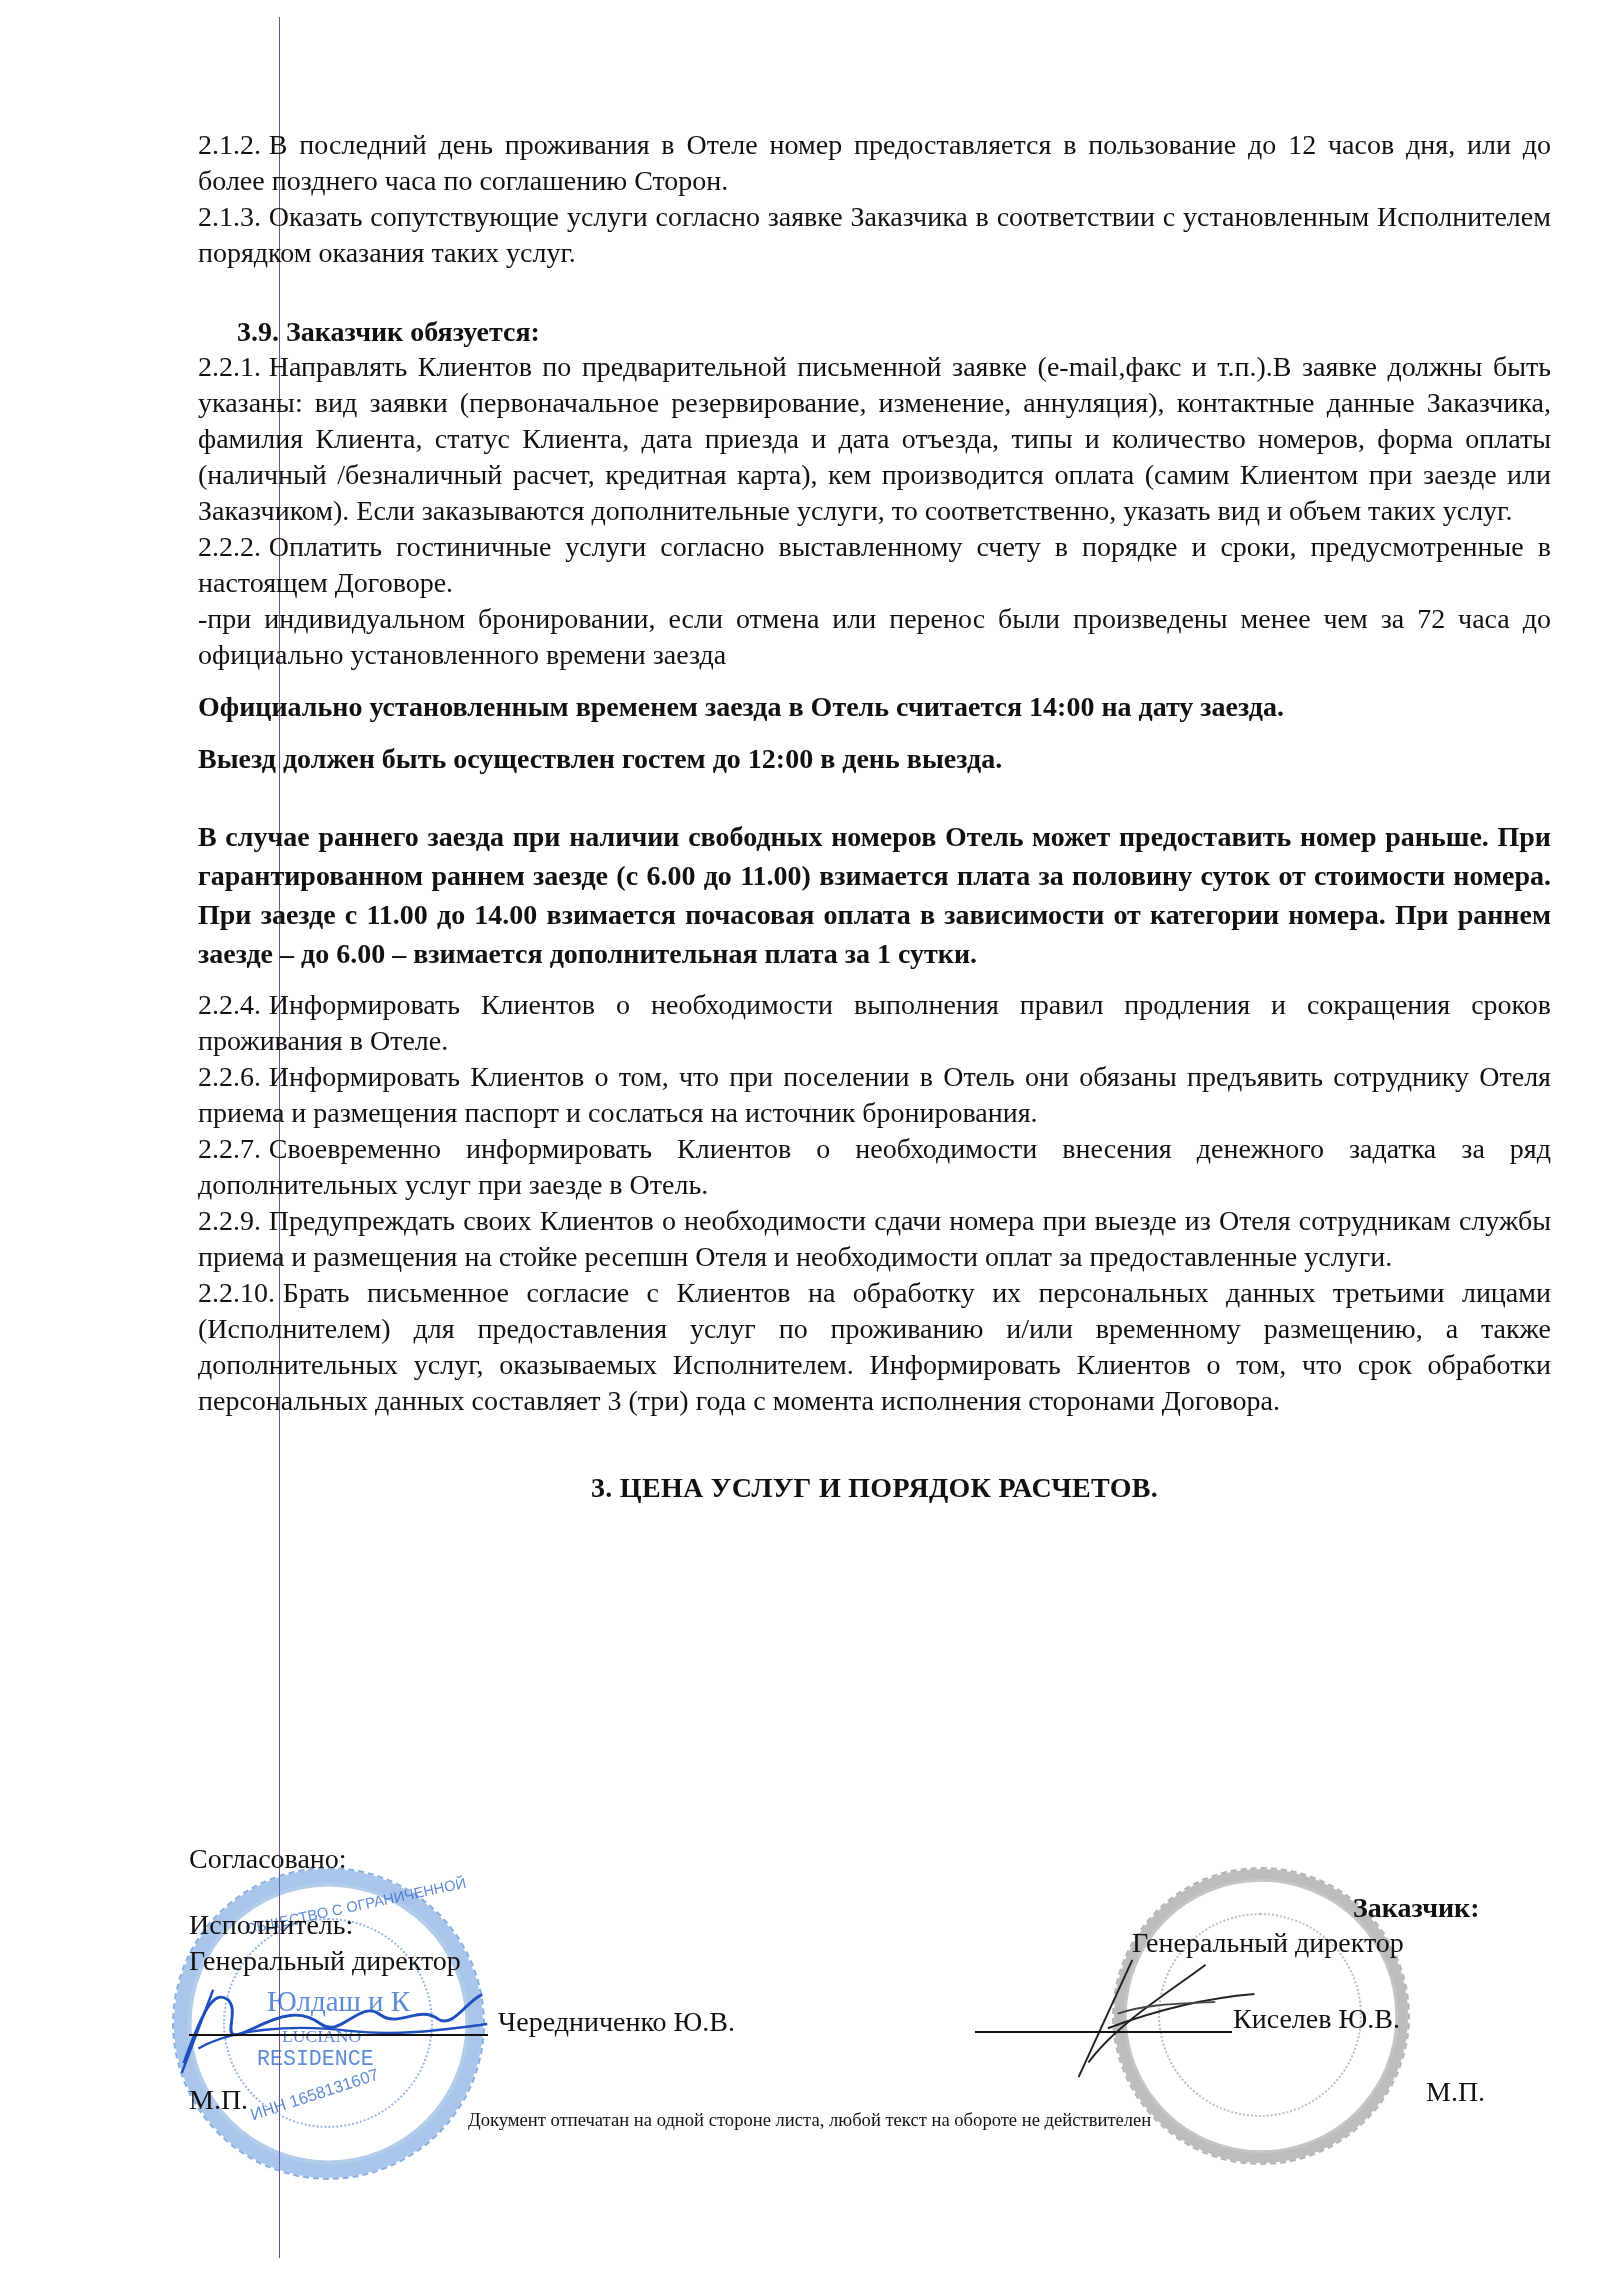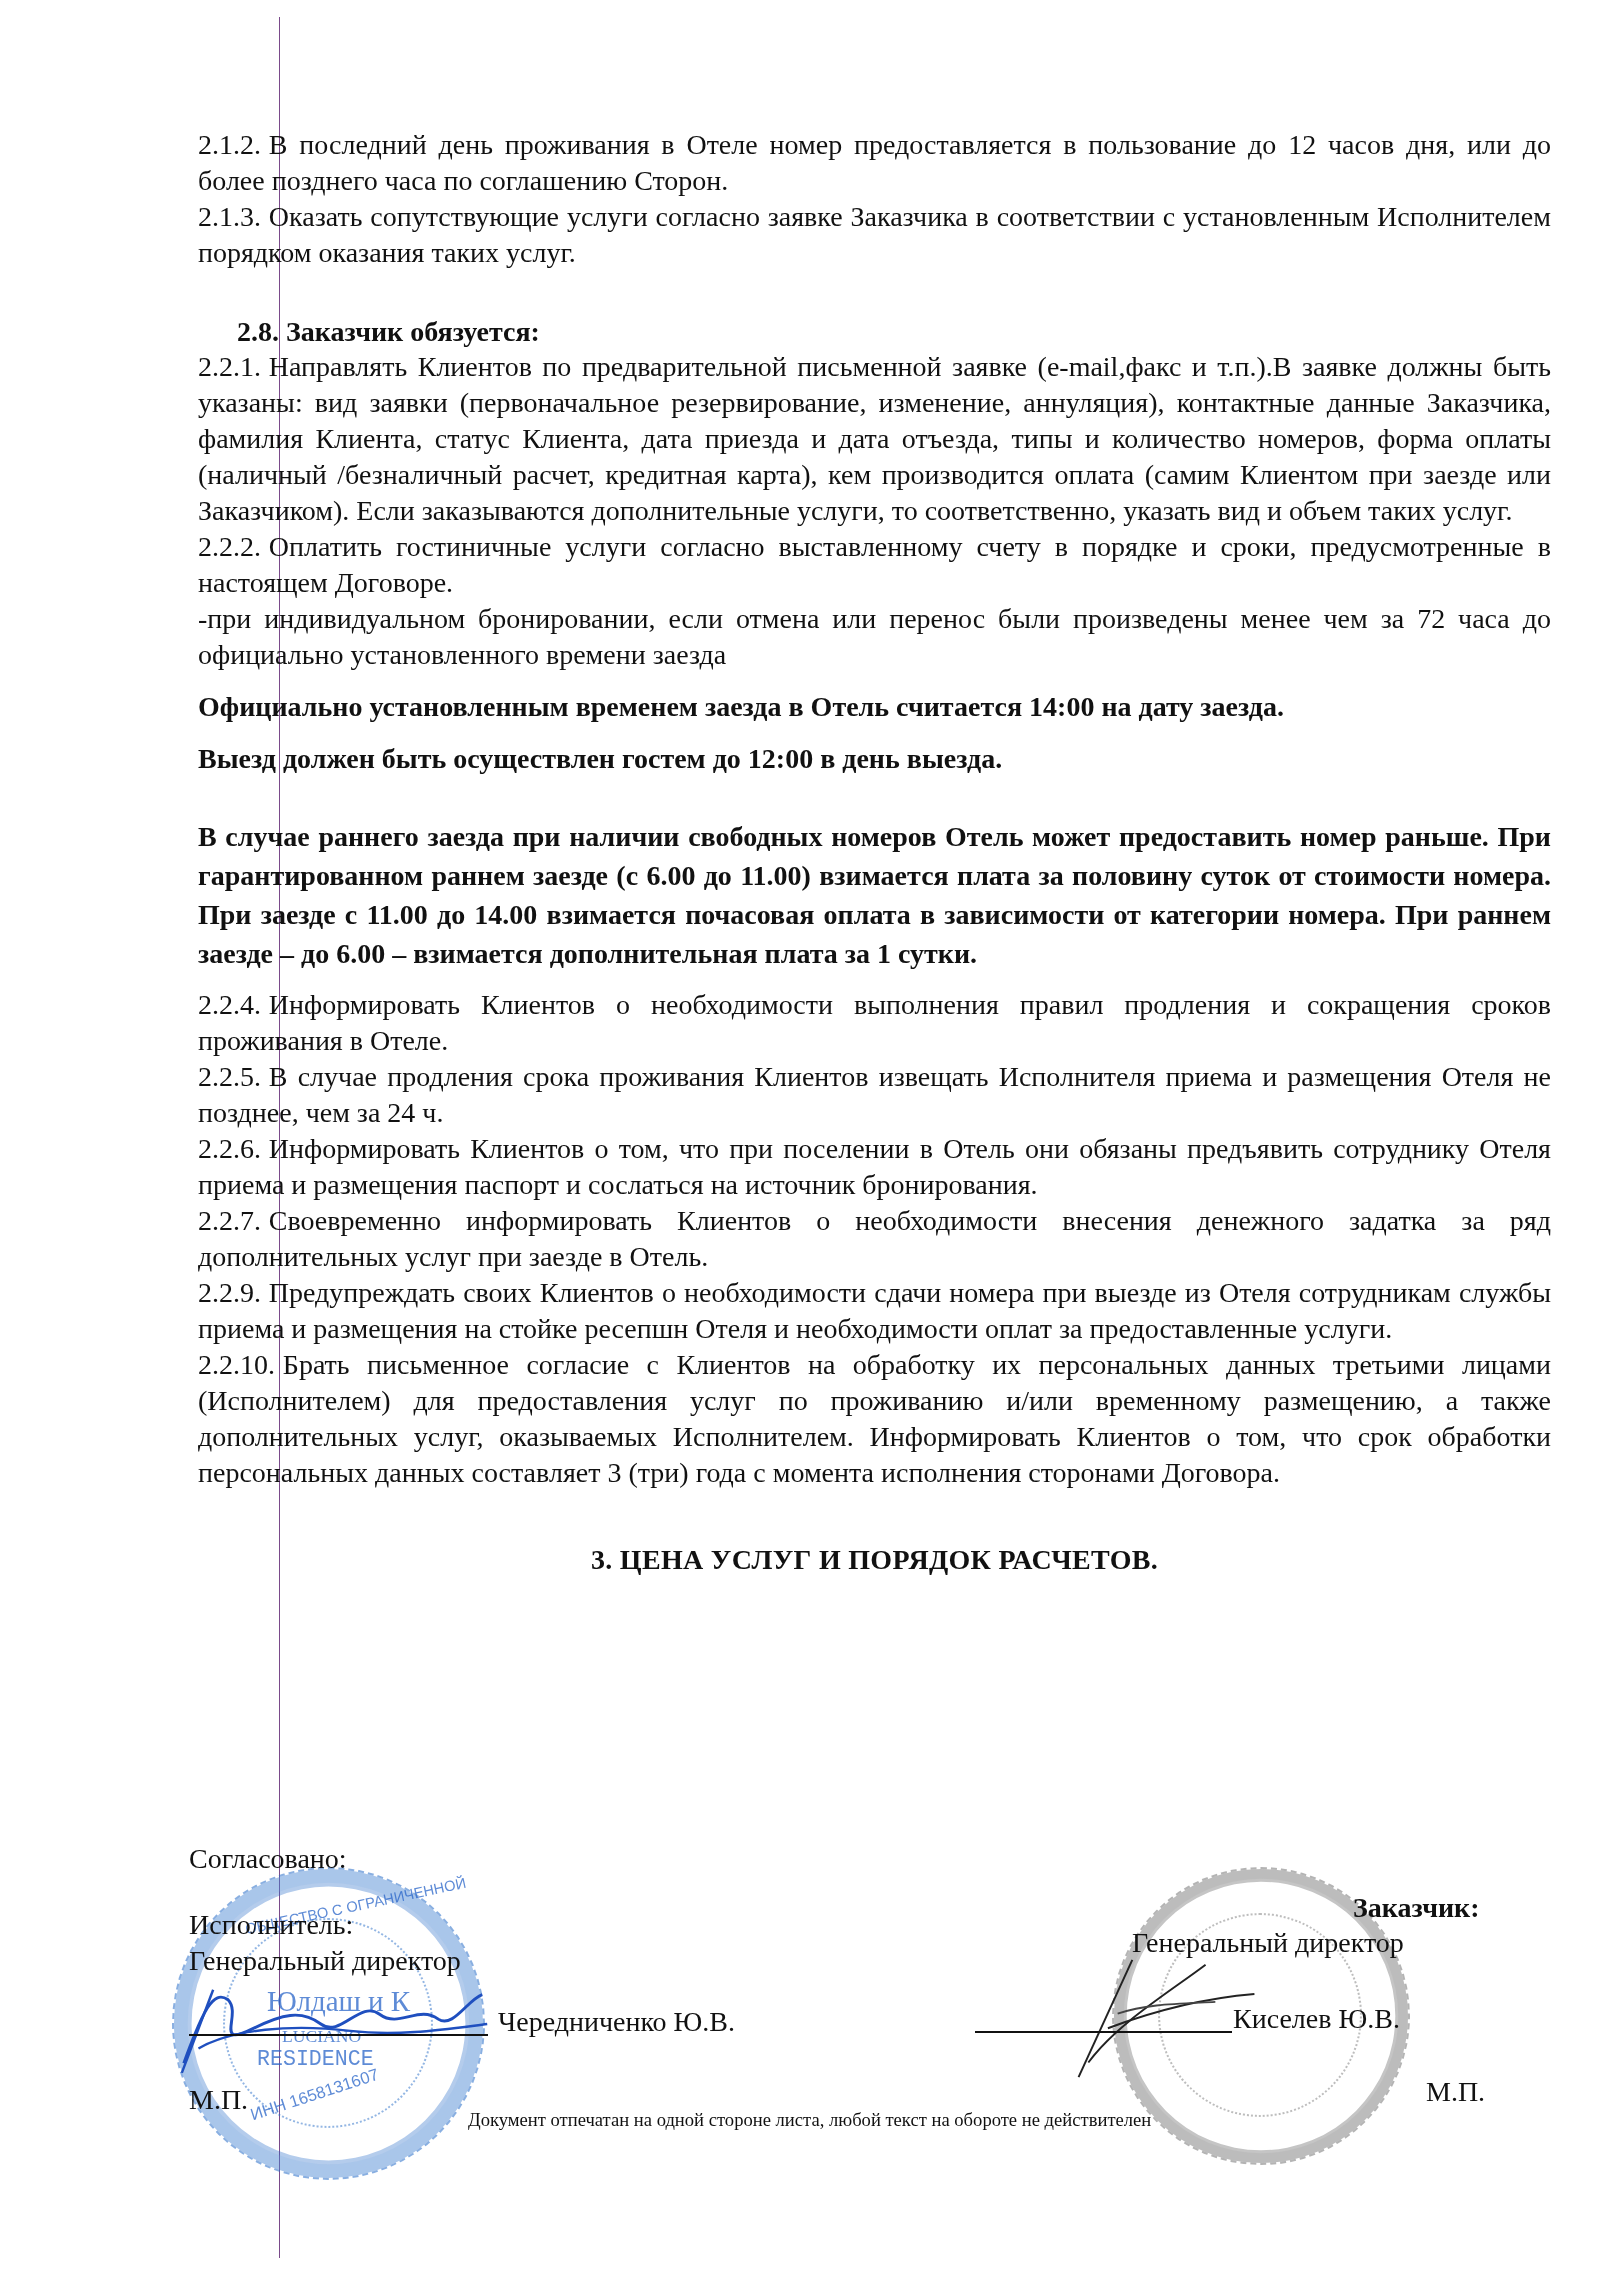--- a/index.html
+++ b/index.html
@@ -30,36 +30,35 @@
 </head>
 <body>
 
 <div class="margin-line"></div>
 
 <div class="page">
 
   <p class="p"><span class="num">2.1.2.</span><span>В последний день проживания в Отеле номер предоставляется в пользование до 12 часов дня, или до более позднего часа по соглашению Сторон.</span></p>
   <p class="p"><span class="num">2.1.3.</span><span>Оказать сопутствующие услуги согласно заявке Заказчика в соответствии с установленным Исполнителем порядком оказания таких услуг.</span></p>
 
-  <div class="section-head">2.8. Заказчик обязуется:</div>
+  <div class="section-head">3.9. Заказчик обязуется:</div>
 
   <p class="p"><span class="num">2.2.1.</span><span>Направлять Клиентов по предварительной письменной заявке (e-mail,факс и т.п.).В заявке должны быть указаны: вид заявки (первоначальное резервирование, изменение, аннуляция), контактные данные Заказчика, фамилия Клиента, статус Клиента, дата приезда и дата отъезда, типы и количество номеров, форма оплаты (наличный /безналичный расчет, кредитная карта), кем производится оплата (самим Клиентом при заезде или Заказчиком). Если заказываются дополнительные услуги, то соответственно, указать вид и объем таких услуг.</span></p>
   <p class="p"><span class="num">2.2.2.</span><span>Оплатить гостиничные услуги согласно выставленному счету в порядке и сроки, предусмотренные в настоящем Договоре.</span></p>
   <p class="p">-при индивидуальном бронировании, если отмена или перенос были произведены менее чем за 72 часа до официально установленного времени заезда</p>
 
   <div class="gap-sm"></div>
   <p class="bold-block">Официально установленным временем заезда в Отель считается 14:00 на дату заезда.</p>
   <div class="gap-sm"></div>
   <p class="bold-block">Выезд должен быть осуществлен гостем до 12:00 в день выезда.</p>
   <div class="gap-lg"></div>
   <p class="bold-block">В случае раннего заезда при наличии свободных номеров Отель может предоставить номер раньше. При гарантированном раннем заезде (с 6.00 до 11.00) взимается плата за половину суток от стоимости номера. При заезде с 11.00 до 14.00 взимается почасовая оплата в зависимости от категории номера. При раннем заезде – до 6.00 – взимается дополнительная плата за 1 сутки.</p>
   <div class="gap-sm"></div>
 
   <p class="p"><span class="num">2.2.4.</span><span>Информировать Клиентов о необходимости выполнения правил продления и сокращения сроков проживания в Отеле.</span></p>
-  <p class="p"><span class="num">2.2.5.</span><span>В случае продления срока проживания Клиентов извещать Исполнителя приема и размещения Отеля не позднее, чем за 24 ч.</span></p>
   <p class="p"><span class="num">2.2.6.</span><span>Информировать Клиентов о том, что при поселении в Отель они обязаны предъявить сотруднику Отеля приема и размещения паспорт и сослаться на источник бронирования.</span></p>
   <p class="p"><span class="num">2.2.7.</span><span>Своевременно информировать Клиентов о необходимости внесения денежного задатка за ряд дополнительных услуг при заезде в Отель.</span></p>
   <p class="p"><span class="num">2.2.9.</span><span>Предупреждать своих Клиентов о необходимости сдачи номера при выезде из Отеля сотрудникам службы приема и размещения на стойке ресепшн Отеля и необходимости оплат за предоставленные услуги.</span></p>
   <p class="p"><span class="num">2.2.10.</span><span>Брать письменное согласие с Клиентов на обработку их персональных данных третьими лицами (Исполнителем) для предоставления услуг по проживанию и/или временному размещению, а также дополнительных услуг, оказываемых Исполнителем. Информировать Клиентов о том, что срок обработки персональных данных составляет 3 (три) года с момента исполнения сторонами Договора.</span></p>
 
   <div class="chapter">3. ЦЕНА УСЛУГ И ПОРЯДОК РАСЧЕТОВ.</div>
 </div>
 
 <div class="stamp stamp-blue">
   <div class="stamp-inner"></div>

